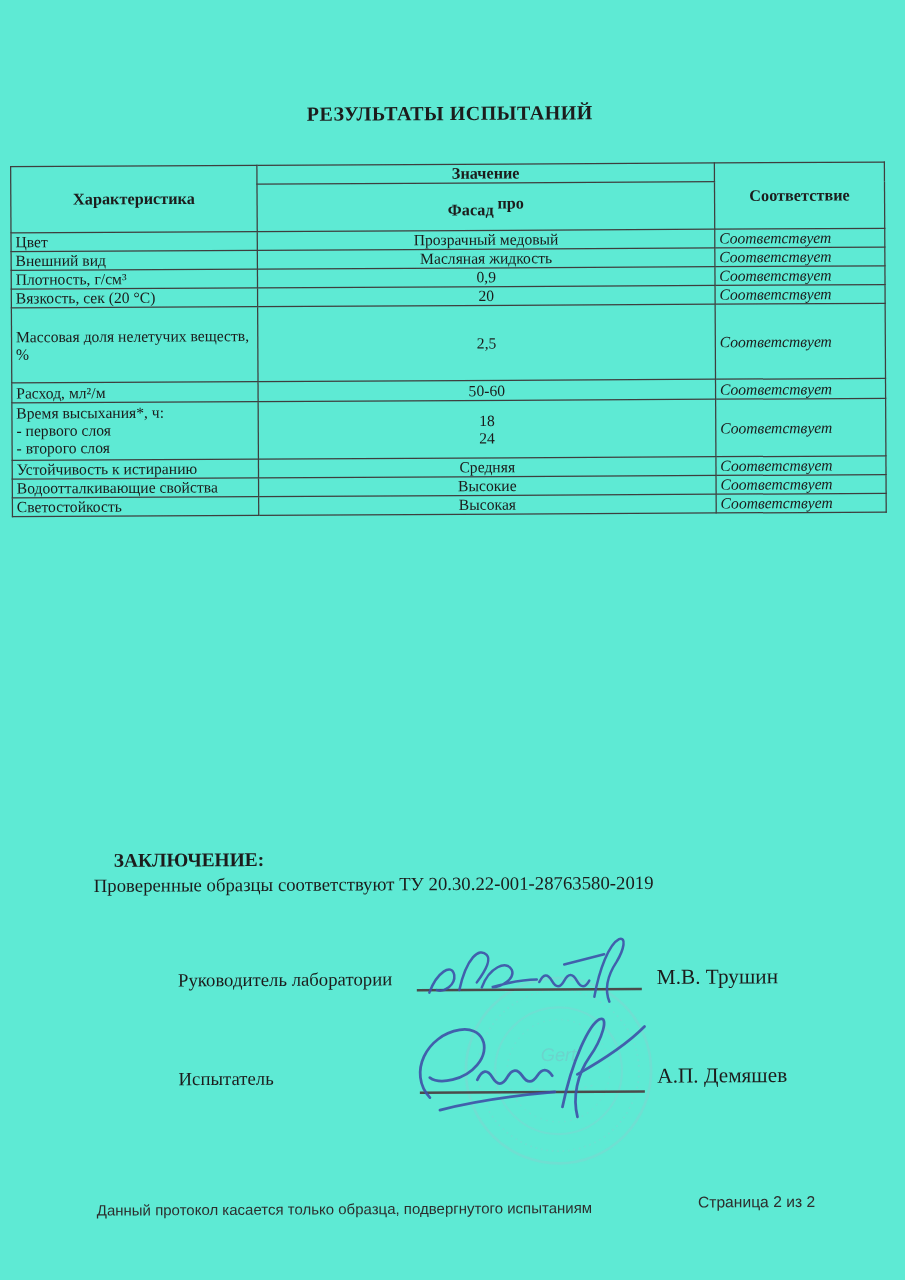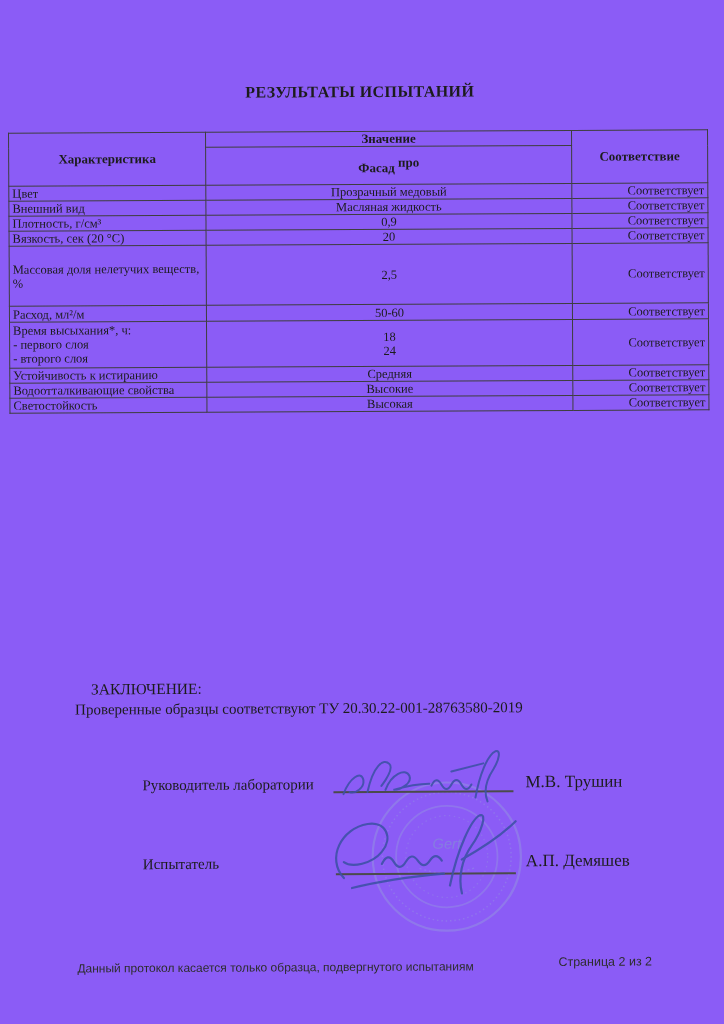--- a/index.html
+++ b/index.html
@@ -1,42 +1,42 @@
 <!DOCTYPE html>
 <html><head>
 <meta charset="utf-8">
 <style>
   html,body{margin:0;padding:0;}
   body{background:#ffffff;width:724px;height:1024px;overflow:hidden;}
-  .page{position:relative;width:724px;height:1024px;background:#8b5cf6;
+  .page{position:relative;width:724px;height:1024px;background:#5eead4;
         font-family:"Liberation Serif", serif;color:#1c1c1c;}
   .scan{position:absolute;inset:0;transform:rotate(-0.3deg);transform-origin:362px 512px;}
 
   .title{position:absolute;top:83px;left:0;width:724px;text-align:center;
          font-size:16px;font-weight:bold;letter-spacing:0.4px;margin:0;}
 
   table.results{position:absolute;left:10px;top:131px;width:699px;
                 border-collapse:collapse;table-layout:fixed;
                 font-size:12.5px;line-height:14px;}
   table.results td{border:1px solid #3e3e3e;padding:0 3px;vertical-align:middle;
                    overflow:hidden;}
   td.hd{font-weight:bold;text-align:center;font-size:13px;}
   tr.hr1{height:15px;}
   tr.hr2{height:38px;}
   tr.r-s{height:15px;}
   tr.r-m{height:16px;}
   tr.r-tall{height:60px;}
   tr.r-dry{height:46px;}
   td.lbl{text-align:left;padding-left:5px;}
   td.val{text-align:center;}
-  td.cmp{text-align:right;}
+  td.cmp{text-align:left;font-style:italic;}
   td.dryval{vertical-align:top;padding-top:15px;}
   sup.prod{font-size:13px;font-weight:bold;vertical-align:super;margin-left:3px;}
 
-  .concl-head{position:absolute;left:90px;top:679px;font-size:15.5px;font-weight:normal;margin:0;}
+  .concl-head{position:absolute;left:90px;top:679px;font-size:15.5px;font-weight:bold;margin:0;}
   .concl-text{position:absolute;left:74px;top:700px;font-size:15px;margin:0;}
 
   .sig-role{position:absolute;left:97px;font-size:15px;margin-left:44px;}
   .sig-name{position:absolute;left:524px;font-size:17px;}
   .sig-line{position:absolute;height:0;border-bottom:2px solid #4b4b4b;}
   .sig-svg{position:absolute;pointer-events:none;}
 
   .stamp{position:absolute;left:367px;top:779px;width:156px;height:156px;opacity:0.55;}
 
   .footer-note{position:absolute;left:75px;top:960px;

